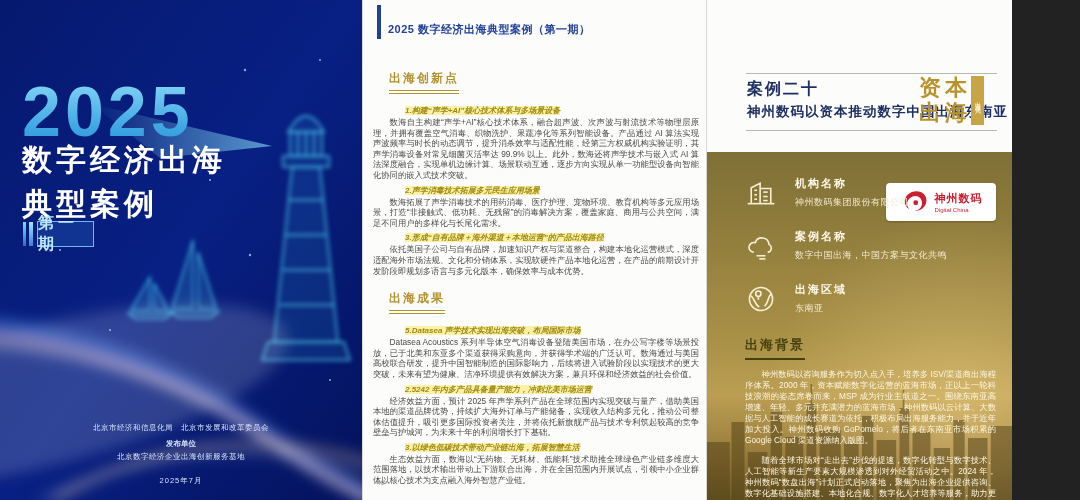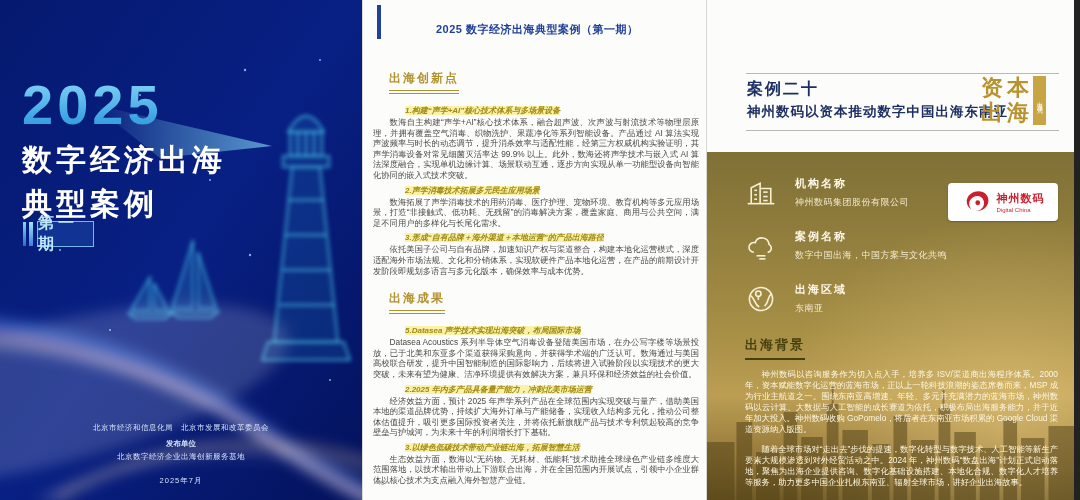--- a/index.html
+++ b/index.html
@@ -2,51 +2,51 @@
 <html><head>
 <meta charset="utf-8">
 <style>
   * { margin:0; padding:0; box-sizing:border-box; }
   html,body { width:1080px; height:500px; overflow:hidden; background:#222; }
   body { font-family:"Liberation Sans", sans-serif; position:relative; }
 
   
   .cover { position:absolute; left:0; top:0; width:362px; height:500px; background:#061d7a; overflow:hidden; }
   .cover svg.art { position:absolute; left:0; top:0; }
-  .cover-year { position:absolute; left:22px; top:72px; font-size:56px; font-weight:800; letter-spacing:4px;
+  .cover-year { position:absolute; left:22px; top:72px; font-size:70px; font-weight:800; letter-spacing:4px;
     background:linear-gradient(180deg,#8fdcf8 0%,#3ea6e4 70%,#2f8fd0 100%);
     -webkit-background-clip:text; background-clip:text; color:transparent; }
   .cover-t1 { position:absolute; left:22px; top:140px; font-size:30px; font-weight:800; color:#ffffff; letter-spacing:4px; }
   .cover-t2 { position:absolute; left:22px; top:184px; font-size:30px; font-weight:800; color:#ffffff; letter-spacing:4px; }
   .issue { position:absolute; left:23px; top:221px; display:flex; align-items:center; }
   .issue .bar1 { width:3px; height:24px; background:linear-gradient(180deg,#7fd9f6,#2b6cd4); margin-right:3px; }
   .issue .bar2 { width:4px; height:24px; background:linear-gradient(180deg,#9fe5fa,#3a80e0); margin-right:4px; }
   .issue .box { width:57px; height:26px; border:1px solid rgba(130,210,250,.85); background:rgba(30,80,175,.45);
     color:#bfe8fa; font-size:16px; font-weight:700; letter-spacing:4px; display:flex; align-items:center; justify-content:center; }
   .cover-footer { position:absolute; left:0; top:420px; width:100%; text-align:center; color:#d4e2f8; }
   .cover-footer .lab { font-size:7.5px; font-weight:700; margin-top:6px; }
   .cover-footer .org { font-size:7.5px; margin-top:3px; letter-spacing:.5px; }
   .cover-footer .date { font-size:7.5px; margin-top:14px; letter-spacing:1px; }
 
   
   .page-mid { position:absolute; left:362px; top:0; width:344px; height:500px; background:#fcfcfa; border-left:1px solid #d8d8d2; }
   .mp-headerbar { position:absolute; left:14px; top:5px; width:4px; height:34px; background:#21409a; }
-  .mp-header { position:absolute; left:25px; top:22px; font-size:11px; font-weight:700; color:#21409a; letter-spacing:.5px;margin-left:48px; }
+  .mp-header { position:absolute; left:25px; top:22px; font-size:11px; font-weight:700; color:#21409a; letter-spacing:.5px; }
   .mp-content { position:absolute; left:10px; right:7px; top:62px; }
   .mp-h { margin:6px 0 8px 16px; }
   .mp-h span { display:inline-block; font-size:12px; font-weight:800; color:#b2922f; letter-spacing:2px;
     padding-bottom:3px; border-bottom:4px double #b2922f; }
   .mp-sub { text-indent:2em; line-height:11px; margin-top:1px; }
   .mp-sub span { background:#f9f2a8; color:#a18a14; font-weight:700; font-size:8px;font-style:italic; }
   .mp-body { font-size:8.3px; line-height:10.6px; color:#4a4a4a; text-align:justify; text-indent:2em; margin-top:1px; }
   .mp-sec2 { margin-top:12px; }
   .mp-pageno { position:absolute; left:12px; bottom:14px; font-size:6.5px; color:#9a9a9a; }
 
   
-  .page-right { position:absolute; left:706px; top:0; width:368px; height:500px; background:#fcfcfa; border-left:1px solid #d8d8d2; }
+  .page-right { position:absolute; left:706px; top:0; width:306px; height:500px; background:#fcfcfa; border-left:1px solid #d8d8d2; }
   .rp-rule { position:absolute; left:39px; right:15px; height:1px; background:#b9b9b3; }
   .rp-rule.r1 { top:73px; } .rp-rule.r2 { top:130px; }
   .rp-case-label { position:absolute; left:40px; top:79px; font-size:16px; font-weight:800; color:#1d2f63; letter-spacing:2px; }
   .rp-case-title { position:absolute; left:40px; top:103px; font-size:13.5px; font-weight:800; color:#1d2f63; letter-spacing:1px; }
   .rp-tag { position:absolute; right:28px; top:76px; display:flex; }
   .rp-tag-grid { display:grid; grid-template-columns:24px 24px; grid-auto-rows:24px; gap:1px 2px; }
   .rp-tag-grid span { font-size:22px; font-weight:800; color:#b8922d; line-height:24px; text-align:center; }
   .rp-tag-side { width:13px; height:49px; background:#c7a544; margin-left:3px; display:flex; align-items:center; justify-content:center; }
   .rp-tag-side span { writing-mode:vertical-rl; font-size:6px; color:#fdf8e6; letter-spacing:2px; }
 
@@ -173,21 +173,21 @@
     <div class="mp-sub"><span>2.声学消毒技术拓展多元民生应用场景</span></div>
     <p class="mp-body">数海拓展了声学消毒技术的用药消毒、医疗护理、宠物环境、教育机构等多元应用场景，打造“非接触式、低功耗、无残留”的消毒解决方案，覆盖家庭、商用与公共空间，满足不同用户的多样化与长尾化需求。</p>
     <div class="mp-sub"><span>3.形成“自有品牌＋海外渠道＋本地运营”的产品出海路径</span></div>
     <p class="mp-body">依托美国子公司与自有品牌，加速知识产权与渠道整合，构建本地化运营模式，深度适配海外市场法规、文化和分销体系，实现软硬件产品本地化运营，在产品的前期设计开发阶段即规划多语言与多元化版本，确保效率与成本优势。</p>
 
     <div class="mp-h mp-sec2">
       <span>出海成果</span>
     </div>
     <div class="mp-sub"><span>5.Datasea 声学技术实现出海突破，布局国际市场</span></div>
     <p class="mp-body">Datasea Acoustics 系列半导体空气消毒设备登陆美国市场，在办公写字楼等场景投放，已于北美和东亚多个渠道获得采购意向，并获得学术端的广泛认可。数海通过与美国高校联合研发，提升中国智能制造的国际影响力，后续将进入试验阶段以实现技术的更大突破，未来有望为健康、洁净环境提供有效解决方案，兼具环保和经济效益的社会价值。</p>
-    <div class="mp-sub"><span>2.2025 年内多产品具备量产能力，冲刺北美市场运营</span></div>
+    <div class="mp-sub"><span>2.5242 年内多产品具备量产能力，冲刺北美市场运营</span></div>
     <p class="mp-body">经济效益方面，预计 2025 年声学系列产品在全球范围内实现突破与量产，借助美国本地的渠道品牌优势，持续扩大海外订单与产能储备，实现收入结构多元化，推动公司整体估值提升，吸引更多国际投资者关注，并将依托新旗舰产品与技术专利筑起较高的竞争壁垒与护城河，为未来十年的利润增长打下基础。</p>
     <div class="mp-sub"><span>3.以绿色低碳技术带动产业链出海，拓展智慧生活</span></div>
     <p class="mp-body">生态效益方面，数海以“无药物、无耗材、低能耗”技术助推全球绿色产业链多维度大范围落地，以技术输出带动上下游联合出海，并在全国范围内开展试点，引领中小企业群体以核心技术为支点融入海外智慧产业链。</p>
   </div>
   <div class="mp-pageno">-46-</div>
 </div>
 
 <div class="page-right">
   <div class="rp-rule r1"></div>
   <div class="rp-case-label">案例二十</div>

